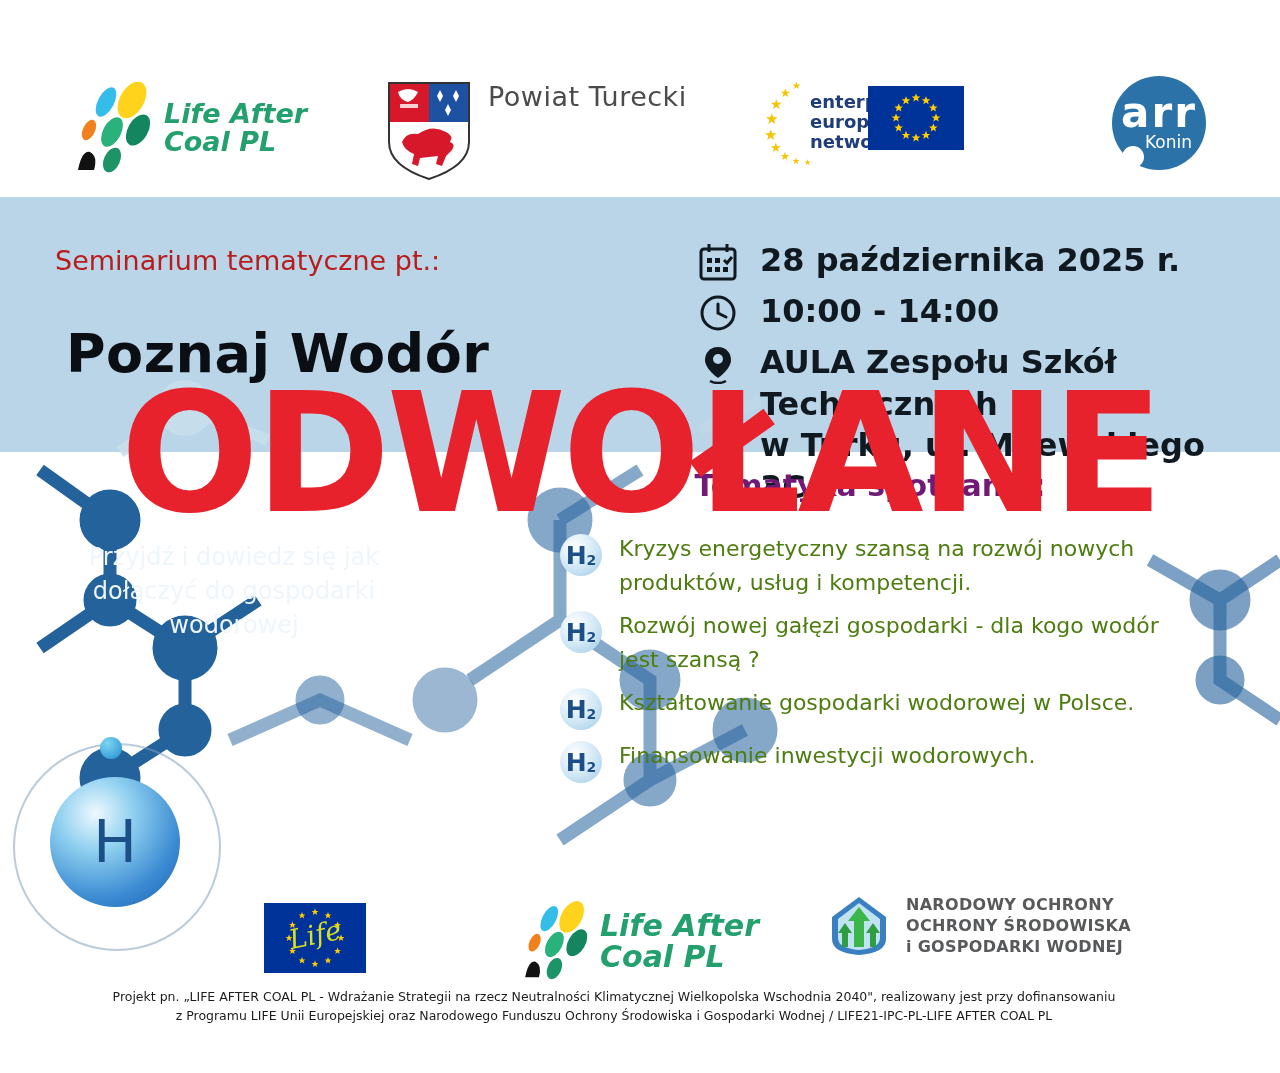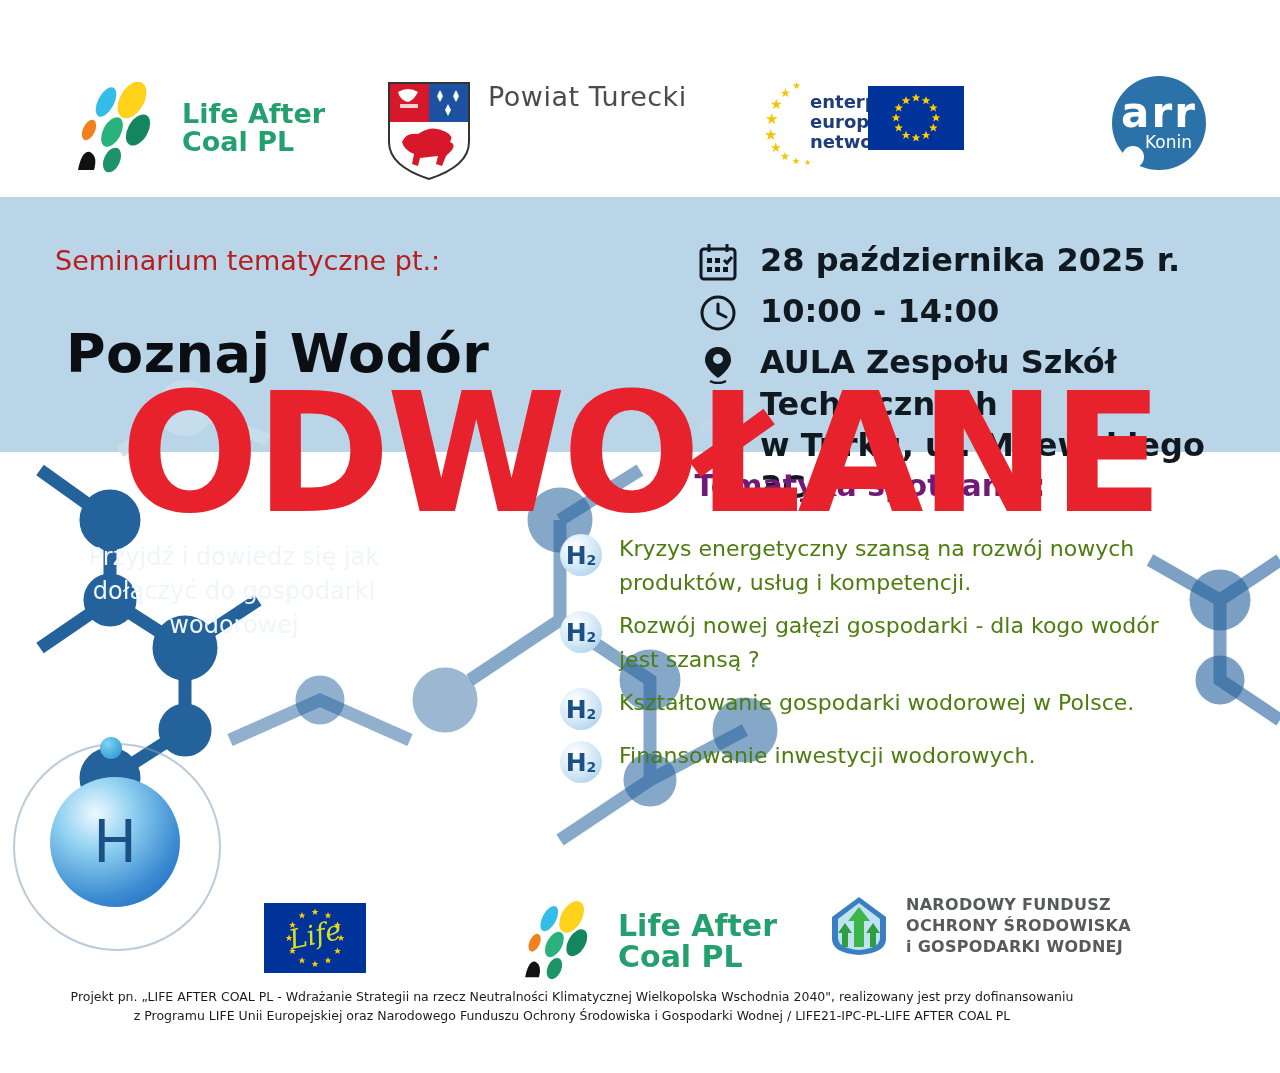--- a/index.html
+++ b/index.html
@@ -5,21 +5,21 @@
   html,body{margin:0;padding:0;background:#e8e8e8;}
   .poster{position:relative;width:1280px;height:1073px;background:#ffffff;overflow:hidden;
           font-family:"DejaVu Sans","Liberation Sans",sans-serif;}
 
   
   .band-header{position:absolute;left:0;top:0;width:1280px;height:197px;background:#ffffff;}
   .band-light{position:absolute;left:0;top:197px;width:1280px;height:255px;background:#b9d5e7;}
   .band-footer{position:absolute;left:0;top:852px;width:1280px;height:221px;background:#ffffff;}
 
   
-  .lac-logo{position:absolute;display:flex;align-items:center;gap:24px;}
+  .lac-logo{position:absolute;display:flex;align-items:center;gap:6px;font-style:italic;}
   .lac-header{left:72px;top:82px;}
   .lac-text{color:#23a06e;font-weight:bold;line-height:1.05;}
   .lac-header .lac-text{font-size:27px;}
   .powiat{position:absolute;left:386px;top:80px;display:flex;align-items:flex-start;gap:16px;}
   .powiat-label{color:#4b4b4b;font-size:27px;margin-top:1px;letter-spacing:.5px;}
   .een{position:absolute;left:770px;top:84px;width:210px;height:80px;}
   .een-stars{position:absolute;left:0;top:0;width:48px;height:80px;}
   .een-star{position:absolute;color:#f4c400;}
   .een-text{position:absolute;left:40px;top:8px;color:#1f3d7a;font-weight:bold;font-size:18px;line-height:1.1;}
   .eu-flag{position:absolute;left:868px;top:86px;width:96px;height:64px;background:#003399;}
@@ -69,21 +69,21 @@
   
   .life-logo{position:absolute;left:264px;top:903px;width:102px;height:70px;background:#003399;}
   .life-script{position:absolute;left:0;top:16px;width:102px;text-align:center;color:#d7df23;
                font-family:"DejaVu Serif","Liberation Serif",serif;font-style:italic;font-size:27px;
                transform:rotate(-12deg);}
   .lac-footer{left:520px;top:898px;}
   .lac-footer .lac-text{font-size:30px;}
   .nfos{position:absolute;left:828px;top:895px;display:flex;gap:16px;align-items:center;}
   .nfos-text{color:#58595b;font-weight:bold;font-size:16px;line-height:1.3;letter-spacing:.3px;}
   .fineprint{position:absolute;left:0;top:988px;width:1144px;text-align:center;color:#1c1c1c;
-             font-size:12.5px;line-height:1.5;}
+             font-size:12.5px;line-height:1.5;padding-left:42px;}
 
   .decor{position:absolute;left:0;top:0;z-index:1;}
 </style>
 </head>
 <body>
 
 <div class="poster">
 
   <div class="band-header">
 
@@ -316,21 +316,21 @@
 
   <div class="nfos">
     <svg width="62" height="62" viewBox="0 0 62 62">
       <path d="M31 2 L58 22 L58 44 Q58 58 31 60 Q4 58 4 44 L4 22 Z" fill="#3a7fc1"></path>
       <path d="M31 8 L52 24 L52 43 Q52 53 31 55 Q10 53 10 43 L10 24 Z" fill="#bfe3f2"></path>
       <path d="M31 12 L42 26 L36 26 L36 52 L26 52 L26 26 L20 26 Z" fill="#3cb54a"></path>
       <path d="M17 28 L24 38 L20 38 L20 52 L14 52 L14 38 L10 38 Z" fill="#2f9e43"></path>
       <path d="M45 28 L52 38 L48 38 L48 52 L42 52 L42 38 L38 38 Z" fill="#2f9e43"></path>
     </svg>
     <div class="nfos-text">
-      <div>NARODOWY FUNDUSZ</div>
+      <div>NARODOWY OCHRONY</div>
       <div>OCHRONY ŚRODOWISKA</div>
       <div>i GOSPODARKI WODNEJ</div>
     </div>
   </div>
 
   <div class="fineprint">
     <div>Projekt pn. „LIFE AFTER COAL PL - Wdrażanie Strategii na rzecz Neutralności Klimatycznej Wielkopolska Wschodnia 2040", realizowany jest przy dofinansowaniu</div>
     <div>z Programu  LIFE Unii Europejskiej oraz Narodowego Funduszu Ochrony Środowiska i Gospodarki Wodnej  / LIFE21-IPC-PL-LIFE AFTER COAL PL</div>
   </div>
 

